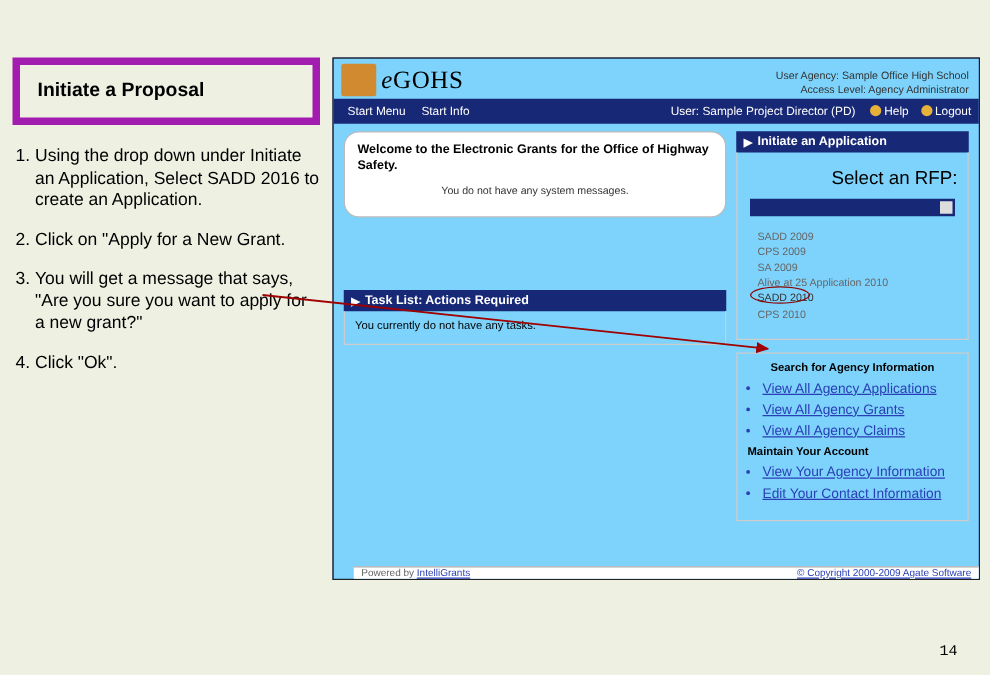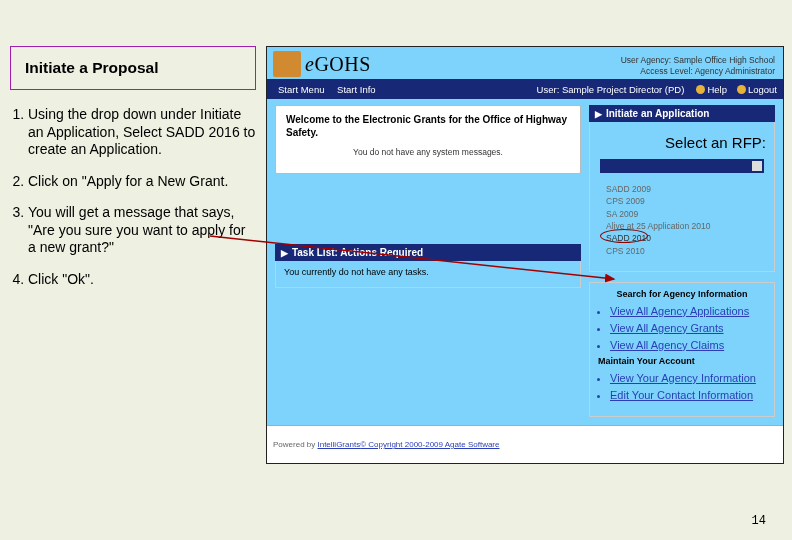--- a/index.html
+++ b/index.html
@@ -1,20 +1,20 @@
 <!DOCTYPE html>
 <html><head>
 <meta charset="utf-8">
 <style>
   * { box-sizing: border-box; margin: 0; padding: 0; }
   body { width: 792px; height: 540px; background: #eef0e2; font-family: Arial, sans-serif; overflow: hidden; }
   .slide { width: 792px; height: 540px; position: relative; }
 
   .left-panel { position: absolute; left: 10px; top: 46px; width: 246px; }
-  .title-box { border: 1px solid #a21caf; padding: 12px 14px; font-size: 15.5px; font-weight: bold; font-family: Arial, sans-serif; }
+  .title-box { border: 6px solid #a21caf; padding: 12px 14px; font-size: 15.5px; font-weight: bold; font-family: Arial, sans-serif; }
   .steps { margin-top: 16px; padding-left: 18px; }
   .steps li { font-size: 14px; line-height: 1.25; margin-bottom: 14px; font-family: Arial, sans-serif; }
 
   .app-window { position: absolute; left: 266px; top: 46px; width: 518px; height: 418px; background: #fff; border: 1px solid #222; }
   
   .app-top { display: flex; align-items: center; padding: 4px 6px 2px 6px; }
   .logo { width: 28px; height: 26px; background: #d18a2f; border-radius: 2px; margin-right: 4px; }
   .brand { font-family: "Times New Roman", serif; font-size: 20px; font-weight: normal; letter-spacing: .5px; }
   .brand .e { font-style: italic; }
   .top-right { position: absolute; right: 8px; top: 8px; text-align: right; font-size: 8.5px; line-height: 1.3; color: #333; }
@@ -23,21 +23,21 @@
   .menubar .m-left { flex: 1; }
   .menubar .m-right { text-align: right; display: flex; gap: 6px; align-items: center; }
   .menubar .pill { display: inline-block; padding: 1px 5px; }
   .menubar .icon { width: 9px; height: 9px; border-radius: 50%; background: #e6b23a; display: inline-block; margin-right: 2px; vertical-align: middle; }
 
   .app-body { display: flex; height: calc(100% - 70px); }
 
   .col-main { width: 320px; padding: 6px 6px 6px 8px; }
   .col-side { flex: 1; padding: 6px 8px 6px 2px; }
 
-  .welcome-box { border: 1px solid #bbb; border-radius: 2px; background: #fff; padding: 8px 10px 16px 10px; margin-bottom: 22px; }
+  .welcome-box { border: 1px solid #bbb; border-radius: 12px; background: #fff; padding: 8px 10px 16px 10px; margin-bottom: 10px; }
   .welcome-title { font-size: 10px; font-weight: bold; margin-bottom: 8px; line-height: 1.25; }
   .welcome-msg { font-size: 8.5px; color: #333; text-align: center; }
 
   .section-head { background: #172876; color: #fff; font-size: 10px; font-weight: bold; padding: 3px 6px; display: flex; align-items: center; }
   .section-head .arrow { margin-right: 4px; font-size: 9px; }
   .section-body { border: 1px solid #ccc; border-top: none; padding: 6px 8px 10px 8px; font-size: 9px; margin-bottom: 10px; }
 
   .init-box { }
   .init-row { text-align: right; font-size: 15px; padding: 6px 0 4px 0; }
   .dd-bar { height: 14px; background: #172876; margin: 4px 2px 8px 2px; position: relative; }
@@ -46,21 +46,21 @@
   .opt { font-size: 8.5px; color: #666; line-height: 1.45; }
   .opt.circled { position: relative; color: #333; }
   .circ { position: absolute; left: -6px; top: -3px; width: 48px; height: 14px; border: 1.5px solid #8b0000; border-radius: 50%; pointer-events: none; }
 
   .search-box {}
   .search-title { font-size: 9px; font-weight: bold; text-align: center; margin-bottom: 6px; }
   .search-list { padding-left: 12px; }
   .search-list li { font-size: 11px; color: #2a3fb5; text-decoration: underline; list-style: disc; margin-bottom: 5px; cursor: pointer; }
   .maint-title { font-size: 9px; font-weight: bold; margin: 4px 0 6px 0; }
 
-  .footer { position: absolute; bottom: 0; left: 0; right: 0; border-top: 1px solid #aaa; padding: 14px 6px; display: flex; justify-content: flex-start; font-size: 8px; color: #666; background: #fff; }
+  .footer { position: absolute; bottom: 0; left: 16px; right: 0; border-top: 1px solid #aaa; padding: 0 6px; display: flex; justify-content: space-between; font-size: 8px; color: #666; background: #fff; }
   .footer a { color: #2a3fb5; text-decoration: underline; }
 
   .arrow-svg { position: absolute; pointer-events: none; z-index: 20; }
 
   .page-num { position: absolute; right: 26px; bottom: 12px; font-size: 12px; font-family: Liberation Mono, monospace; }
 </style>
 </head>
 <body>
 
 <div class="slide">

